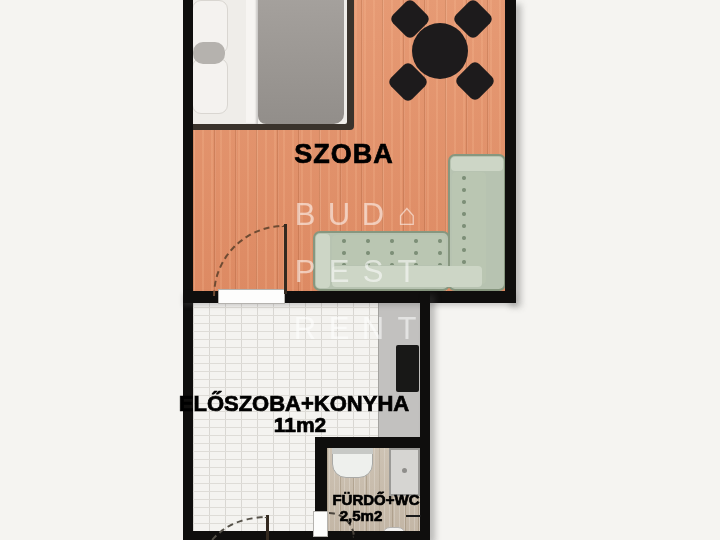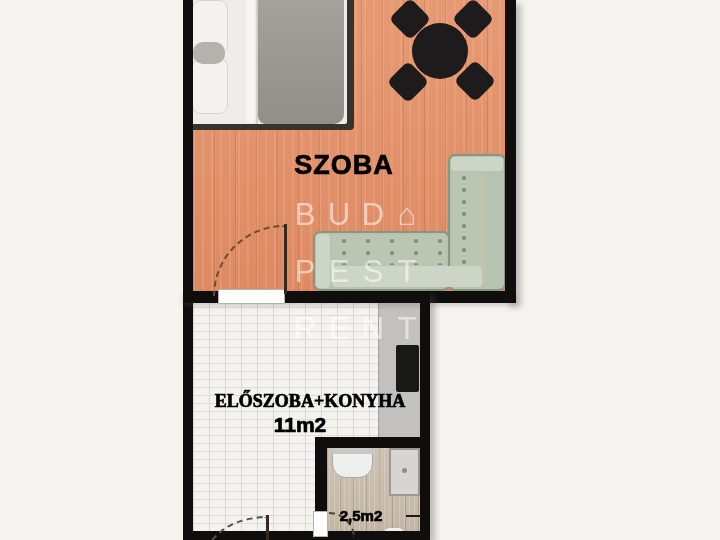--- a/index.html
+++ b/index.html
@@ -99,25 +99,26 @@
   <div class="abs threshold" style="left:313px;top:511px;width:15px;height:26px;"></div>
 
   <div class="abs" style="left:284px;top:224px;width:3px;height:70px;background:#33291f;"></div>
   <div class="abs arc" style="left:213px;top:225px;width:71px;height:71px;border-top:2px dashed #6e4b33;border-left:2px dashed #6e4b33;border-top-left-radius:100% 100%;"></div>
 
   <div class="abs" style="left:266px;top:515px;width:3px;height:25px;background:#33291f;"></div>
   <div class="abs arc" style="left:203px;top:516px;width:64px;height:46px;border-top:2px dashed #555149;border-left:2px dashed #555149;border-top-left-radius:100% 100%;"></div>
 
   <div class="abs arc" style="left:329px;top:512px;width:26px;height:26px;border-top:2px dashed #4a443c;border-right:2px dashed #4a443c;border-top-right-radius:100% 100%;"></div>
 
-  <div class="abs room-label" style="left:244px;top:150px;width:200px;font-size:27px;letter-spacing:1px;">SZOBA</div>
+  <div class="abs room-label" style="left:244px;top:139px;width:200px;font-size:27px;letter-spacing:1px;">SZOBA</div>
 
-  <div class="abs room-label" style="left:190px;top:391px;width:240px;font-size:18px;font-family:Liberation Serif, serif;">ELŐSZOBA+KONYHA</div>
+  <div class="abs room-label" style="left:174px;top:391px;width:240px;font-size:22px;">ELŐSZOBA+KONYHA</div>
   <div class="abs room-label" style="left:181px;top:413px;width:238px;font-size:21px;text-align:center;">11m2</div>
 
+  <div class="abs room-label" style="left:328px;top:491px;width:96px;font-size:15px;">FÜRDŐ+WC</div>
   <div class="abs room-label" style="left:316px;top:507px;width:90px;font-size:15px;">2,5m2</div>
   <div class="abs" style="left:406px;top:515px;width:15px;height:2px;background:#1a1a1a;"></div>
 
   <div class="abs wm-grid" style="left:288px;top:186px;">
     <span>B</span>
     <span>U</span>
     <span>D</span>
     <span>⌂</span>
     <span>P</span>
     <span>E</span>

